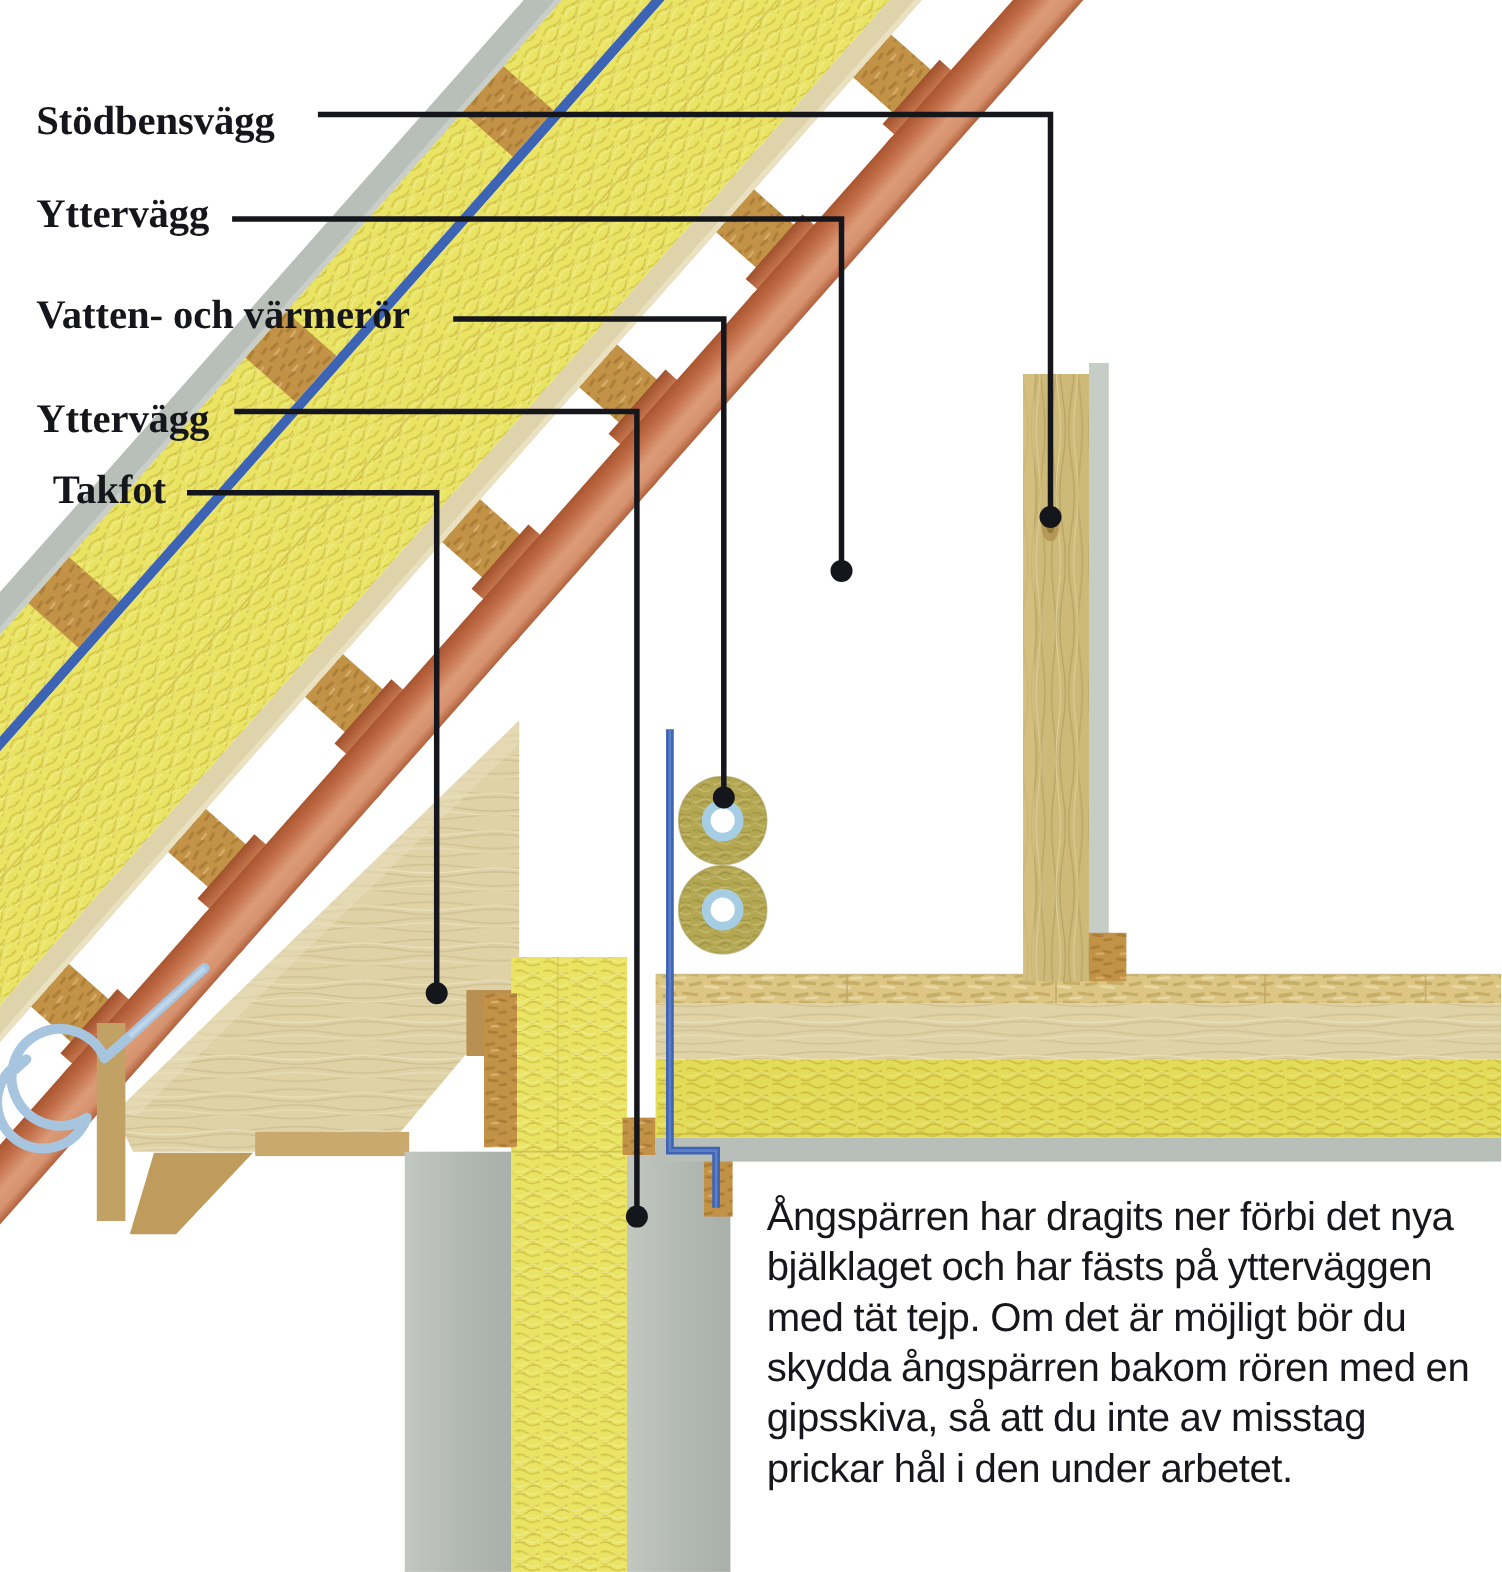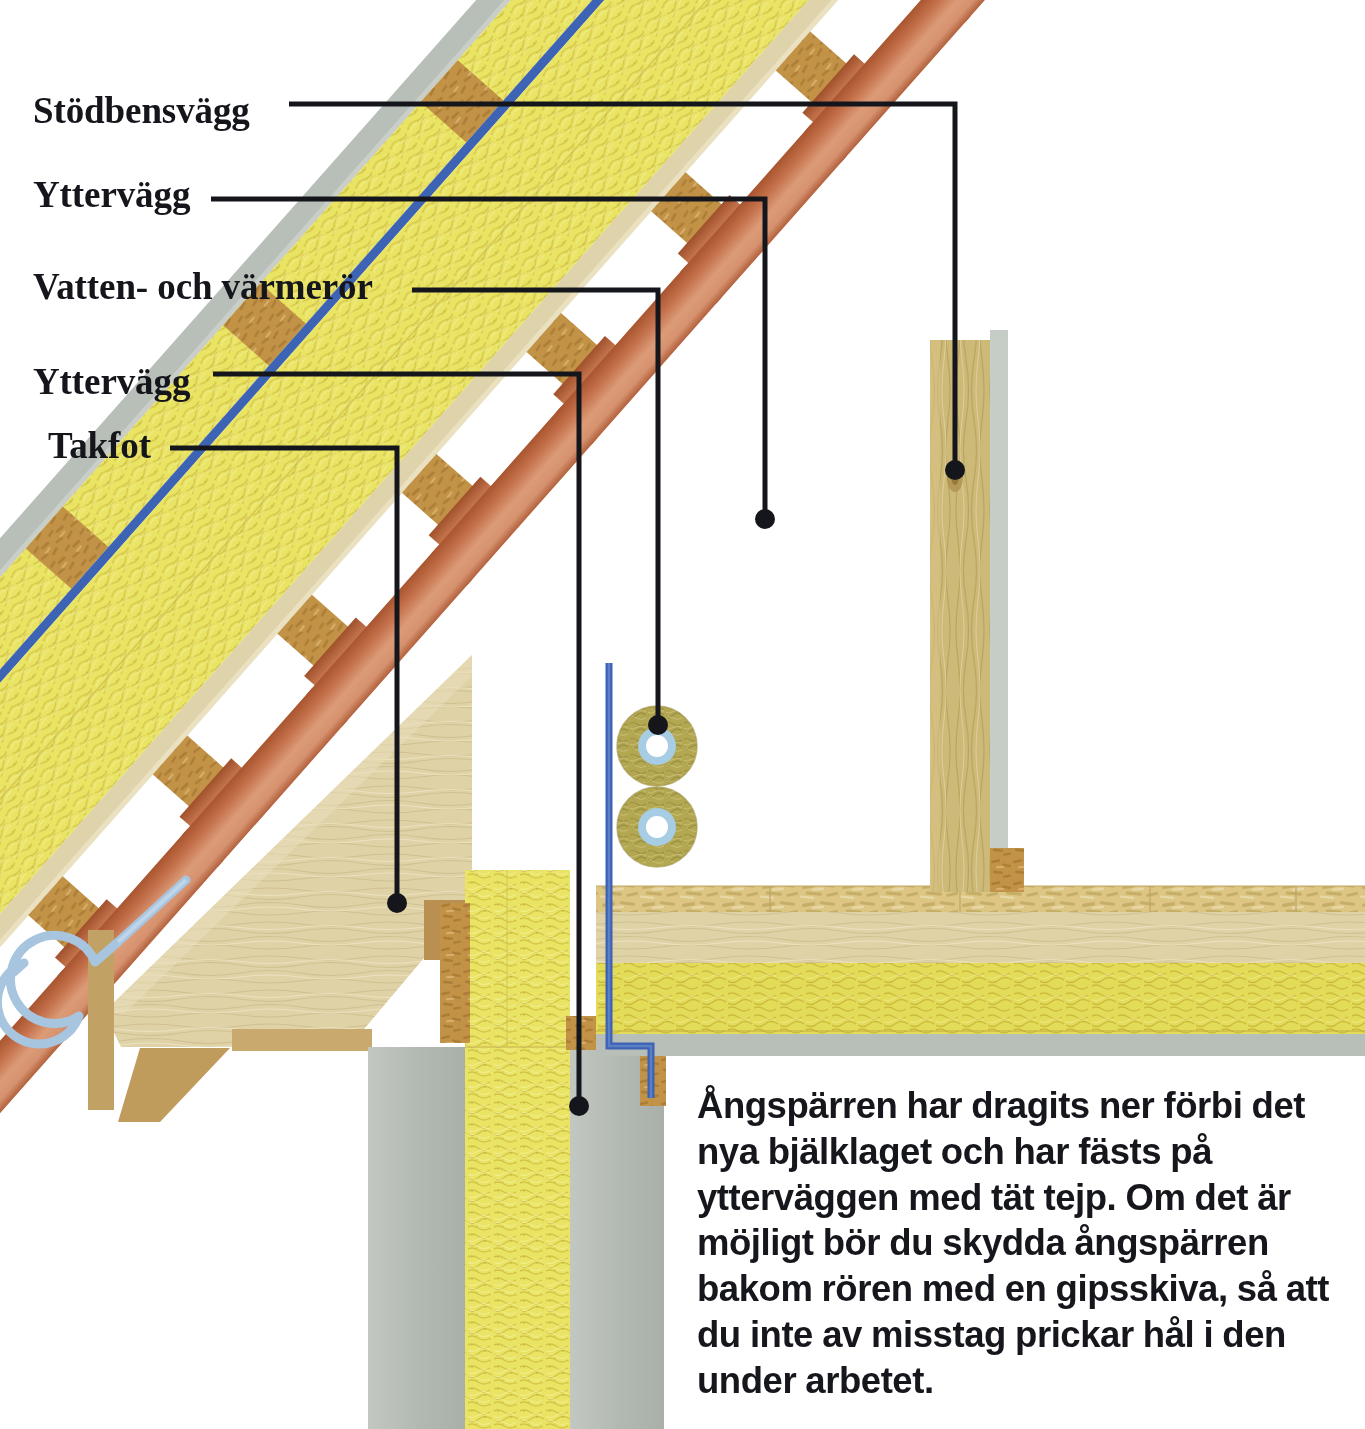--- a/index.html
+++ b/index.html
@@ -33,21 +33,21 @@
     color: #15161c;
     white-space: nowrap;
     letter-spacing: -0.1px;
   }
   #caption {
     position: absolute;
     left: 697px;
     top: 1083px;
     width: 640px;
     font-family: "Liberation Sans", "DejaVu Sans", sans-serif;
-    font-weight: bold;
+    font-weight: normal;
     font-size: 36.5px;
     line-height: 1.255;
     color: #16171d;
     letter-spacing: -0.45px;
     word-spacing: -0.5px;
   }
 </style>
 </head>
 <body>
 

